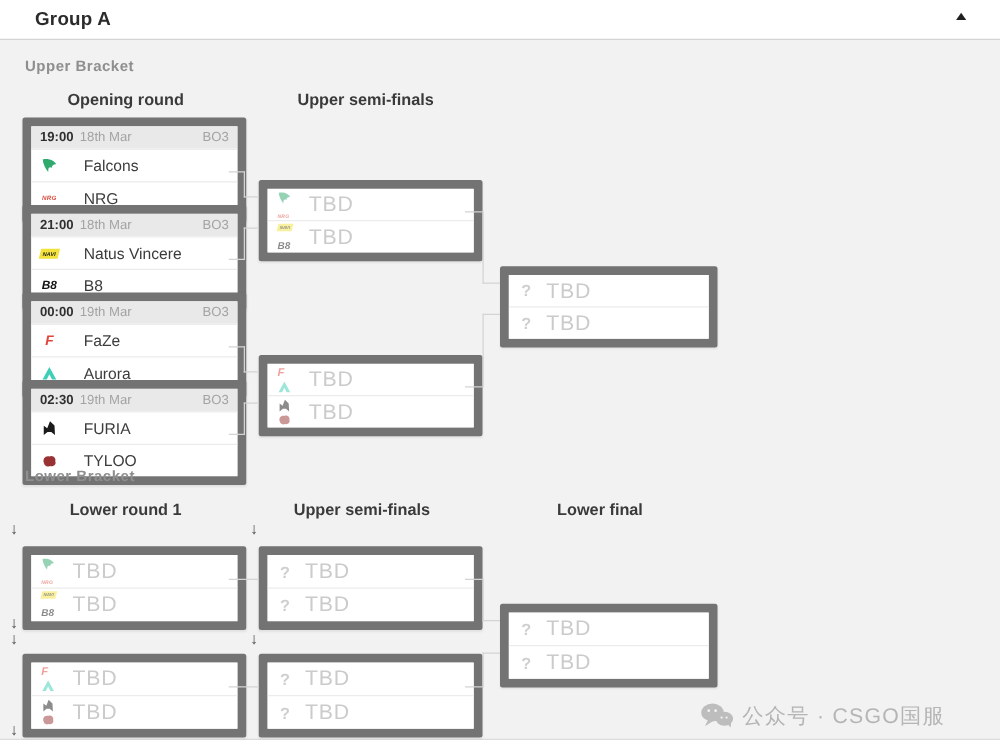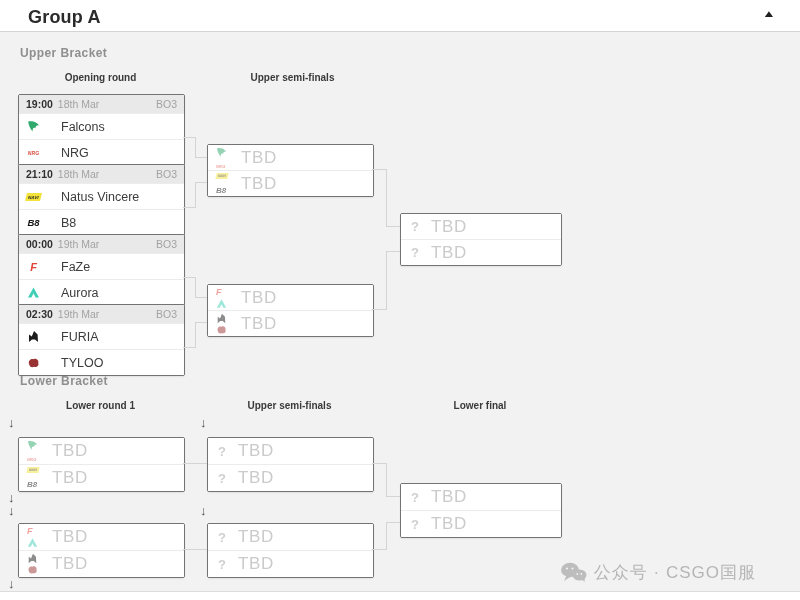--- a/index.html
+++ b/index.html
@@ -1,30 +1,30 @@
 <!DOCTYPE html>
 <html><head>
 <meta charset="utf-8">
 <style>
   html,body{margin:0;padding:0;background:#fff;}
   body{width:800px;height:600px;overflow:hidden;font-family:"Liberation Sans",sans-serif;}
   .canvas{position:relative;width:800px;height:600px;background:#fff;}
 
   
   .topbar{position:absolute;left:0;top:0;width:800px;height:31px;background:#fff;border-bottom:1px solid #d4d4d4;z-index:5;}
-  .title{position:absolute;left:28px;top:7px;font-size:18px;font-weight:700;color:#2b2b2b;letter-spacing:.2px;}
+  .title{position:absolute;left:28px;top:7px;font-size:15px;font-weight:700;color:#2b2b2b;letter-spacing:.2px;}
   .caret{position:absolute;right:26px;top:8px;font-size:10px;color:#1f1f1f;transform:scaleX(1.4);cursor:pointer;}
 
   .content-bg{position:absolute;left:0;top:32px;width:800px;height:559px;background:#f2f2f2;border-bottom:1px solid #dcdcdc;}
 
   .sec-label{position:absolute;font-size:12px;font-weight:700;color:#8f8f8f;letter-spacing:.4px;text-align:right;}
-  .colhead{position:absolute;text-align:center;font-size:10px;font-weight:700;color:#3a3a3a;}
+  .colhead{position:absolute;text-align:center;font-size:13px;font-weight:700;color:#3a3a3a;}
 
   
-  .match,.slotbox{position:absolute;background:#fff;border:1px solid #737373;border-radius:2px;box-shadow:0 1px 2px rgba(0,0,0,.07);overflow:hidden;}
+  .match,.slotbox{position:absolute;background:#fff;border:7px solid #737373;border-radius:2px;box-shadow:0 1px 2px rgba(0,0,0,.07);overflow:hidden;}
   .mhead{height:18px;background:#e9e9e9;display:flex;align-items:center;padding:0 7px;font-size:10.5px;}
   .mtime{font-weight:700;color:#2f2f2f;}
   .mdate{color:#a3a3a3;margin-left:5px;}
   .mfmt{color:#a3a3a3;margin-left:auto;}
   .trow{height:25px;display:flex;align-items:center;padding:0 7px;gap:20px;border-top:1px solid #ececec;background:#fff;cursor:pointer;}
   .tname{font-size:12.5px;color:#3c3c3c;}
 
   .srow{height:25px;display:flex;align-items:center;padding:0 7px;gap:9px;background:#fff;}
   .srow + .srow{border-top:1px solid #ececec;}
   .h26 .srow{height:26px;}
@@ -88,21 +88,21 @@
       <span class="tname">Falcons</span>
     </div>
     <div class="trow">
       <span class="logo nrg-word">NRG</span>
       <span class="tname">NRG</span>
     </div>
   </div>
 
   <div class="match" style="left:18px;top:164px;width:165px">
     <div class="mhead">
-      <span class="mtime">21:10</span>
+      <span class="mtime">21:00</span>
       <span class="mdate">18th Mar</span>
       <span class="mfmt">BO3</span>
     </div>
     <div class="trow">
       <span class="logo">
           <span class="navi-badge">NAVI</span>
         </span>
       <span class="tname">Natus Vincere</span>
     </div>
     <div class="trow">

